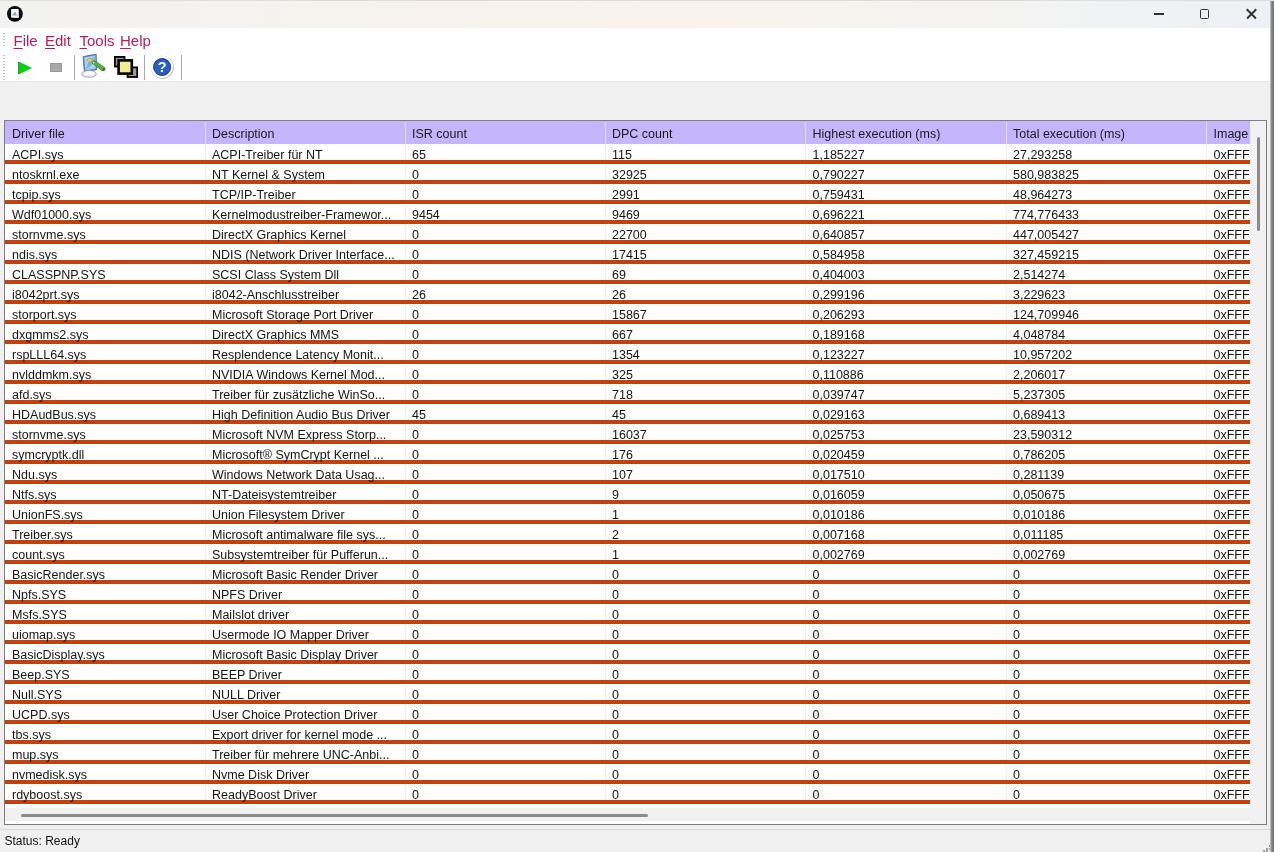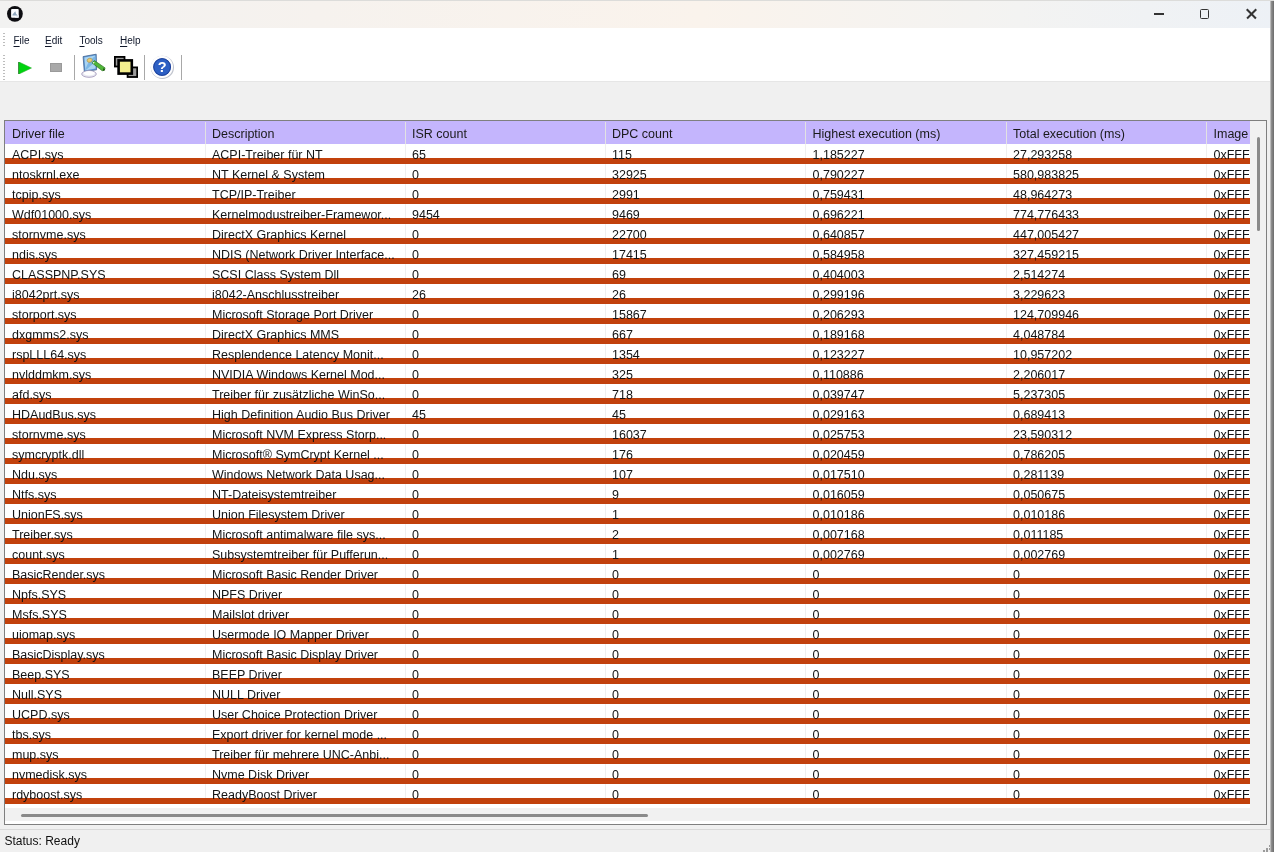--- a/index.html
+++ b/index.html
@@ -11,21 +11,21 @@
 #ttext{left:28px;top:0;height:28px;line-height:27.4px;font-size:12px;color:#1b1b1b;white-space:pre}
 
 #minb{left:1154px;top:13px;width:10px;height:1.6px;background:#333}
 #maxb{left:1199.5px;top:9px;width:9.5px;height:9.5px;border:1.4px solid #333;border-radius:1.5px}
 #closeb{left:1246px;top:8px;width:11px;height:11px}
 #closeb:before,#closeb:after{content:"";position:absolute;left:-1px;top:4.6px;width:13px;height:1.5px;background:#333}
 #closeb:before{transform:rotate(45deg)}
 #closeb:after{transform:rotate(-45deg)}
 
 #menubar{left:0;top:28px;width:1274px;height:23px;background:#fff}
-.mitem{position:absolute;top:0;height:23px;line-height:25px;font-size:10px;color:#0f172a}
+.mitem{position:absolute;top:0;height:23px;line-height:25px;font-size:15px;color:#be185d}
 .ul{text-decoration:underline;text-underline-offset:1.5px;text-decoration-thickness:1px}
 
 .grip{position:absolute;width:2px;
   background-image:radial-gradient(circle,#bdbdbd 42%,transparent 50%);
   background-size:2px 3px;background-repeat:repeat-y}
 
 #toolbar{left:0;top:51px;width:1274px;height:31px;background:#fff;border-bottom:1px solid #e6e6e6}
 .tsep{position:absolute;top:4px;height:25px;width:1px;background:#a8a8a8}
 
 #tabbar{left:0;top:83px;width:1274px;height:36.5px;background:#f0f0f0}
@@ -33,21 +33,21 @@
 .tabsep{position:absolute;top:7px;height:22px;width:1px;background:#9f9f9f}
 #focusrect{left:209.5px;top:7.5px;width:51px;height:20.5px;border:1px dotted #5f5f5f}
 
 #lv{left:3.5px;top:119.5px;width:1263.5px;height:705px;background:#fff;
   border:1px solid #7f7f7f;overflow:hidden}
 #lvh{position:absolute;left:0;top:0;width:1246px;height:23.5px;background:#c4b5fd}
 #lvh s{position:absolute;top:0.5px;height:23.5px;line-height:26.3px;font-size:12.5px;color:#1a1a1a;font-style:normal;text-decoration:none;white-space:pre}
 .hsep{position:absolute;top:1px;height:22.5px;width:1px;background:#e2e2e2}
 .csep{position:absolute;top:23.5px;height:660px;width:1px;background:#efefef}
 #lvbody{position:absolute;left:0;top:23.5px;width:1246px;height:660px}
-.r{position:relative;width:1246px;height:20px;border-bottom:6px solid #c2410c}
+.r{position:relative;width:1246px;height:20px;border-bottom:4px solid #c2410c}
 .r s{position:absolute;top:1.2px;height:20px;line-height:20px;font-size:12.5px;color:#141414;font-style:normal;text-decoration:none;white-space:pre}
 
 #vtrack{position:absolute;right:0;top:0;width:16.5px;height:703px;background:#f1f1f1}
 #vthumb{position:absolute;left:7.3px;top:16.5px;width:2.8px;height:94px;background:#8a8a8a;border-radius:2px}
 #htrack{position:absolute;left:0;top:687px;width:1246.5px;height:13.5px;background:#f1f1f1}
 #hthumb{position:absolute;left:16.5px;top:6.7px;width:627px;height:2.4px;background:#8a8a8a;border-radius:2px}
 
 #statussep{left:0;top:829px;width:1274px;height:1px;background:#d9d9d9}
 #status{left:4.5px;top:830px;height:22px;line-height:23.8px;font-size:12px;color:#101010}
 .gd{position:absolute;width:2px;height:2px;background:#9b9b9b}

